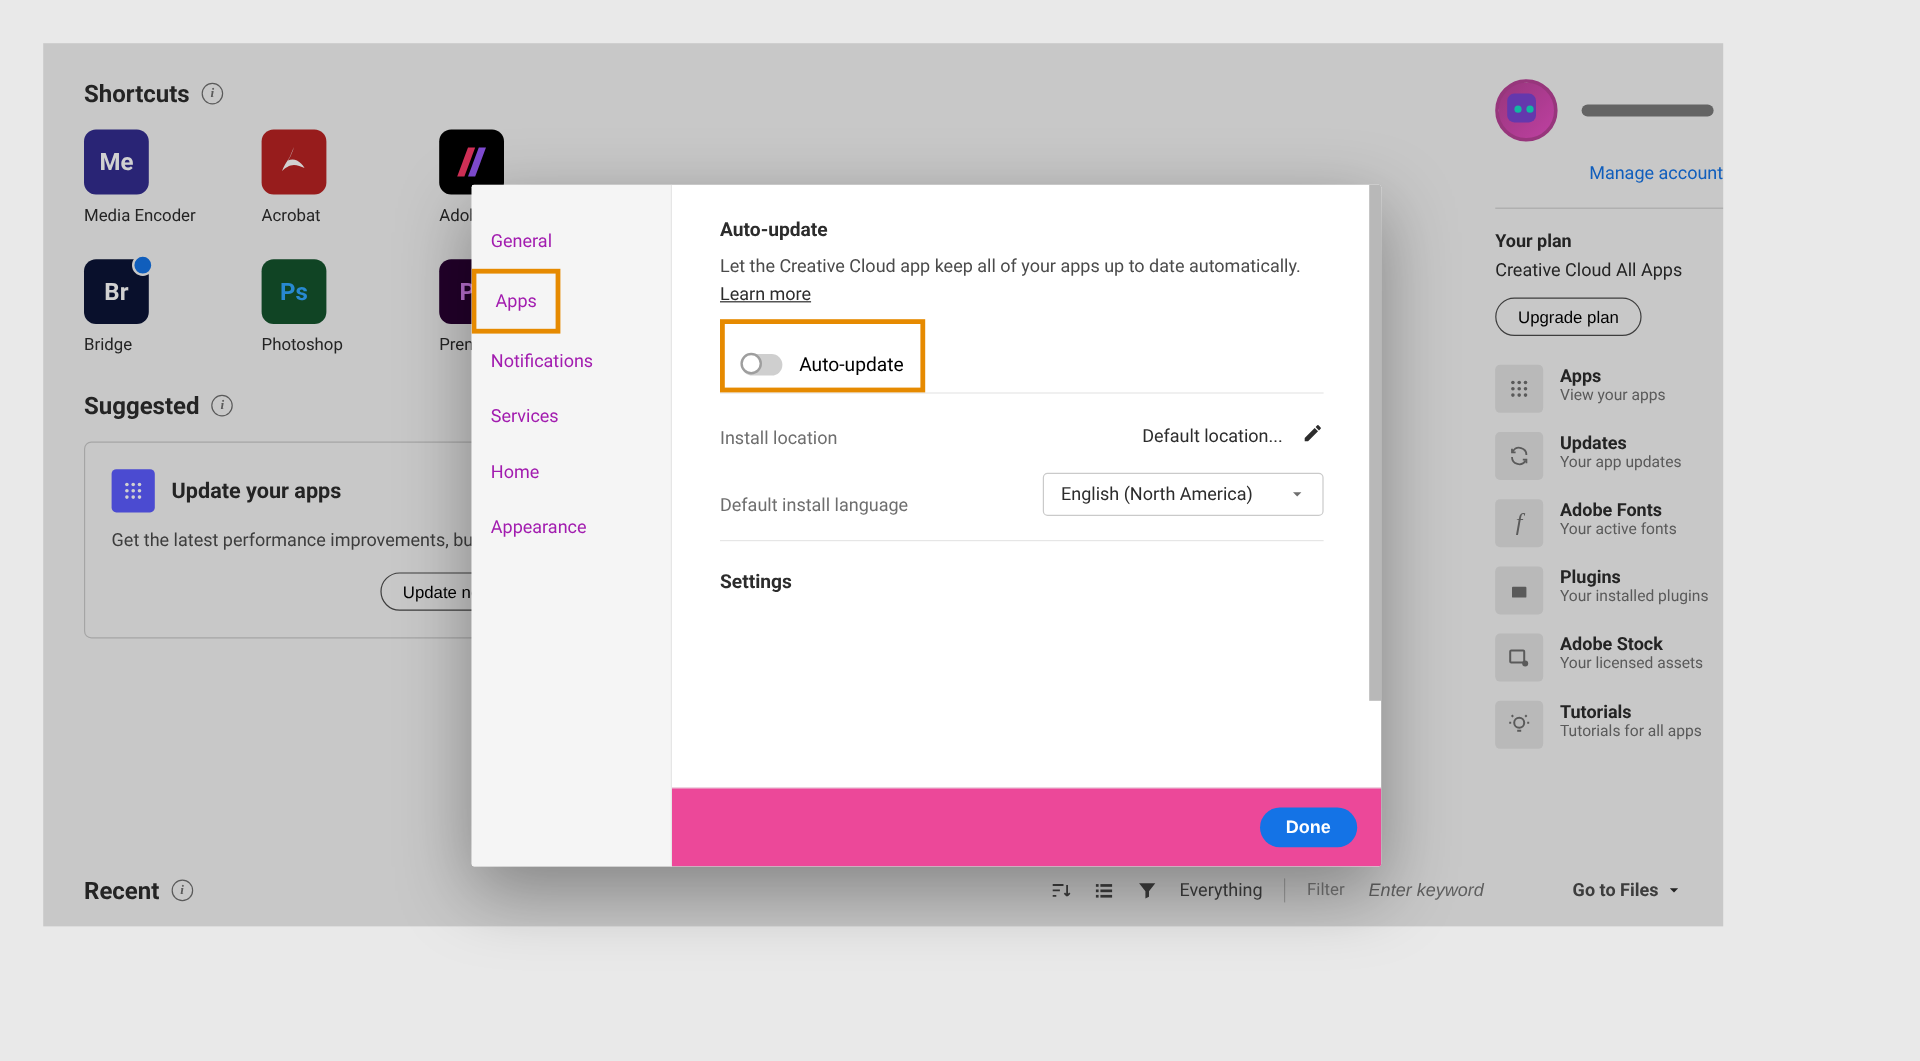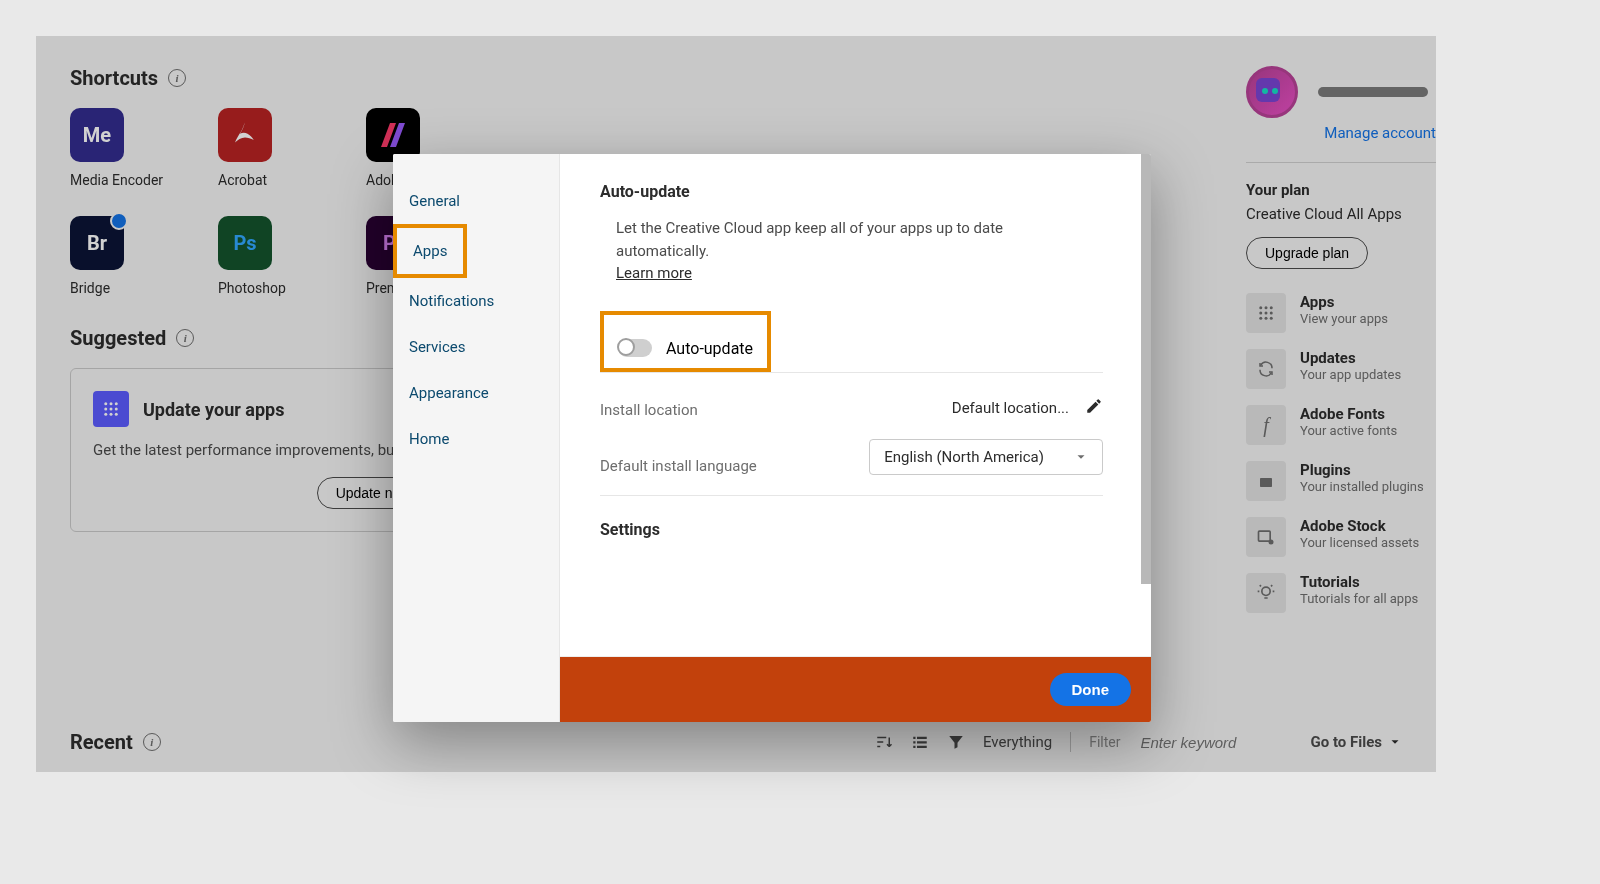--- a/index.html
+++ b/index.html
@@ -17,54 +17,54 @@
 .suggested{margin-top:30px}
 .card{border:1px solid #cacaca;border-radius:6px;padding:22px;width:560px;position:relative}
 .card h3{margin:0;display:flex;align-items:center;gap:14px;font-size:18px}
 .grid-ico{width:36px;height:36px;background:#5c5cff;border-radius:4px;display:grid;place-items:center}
 .grid-ico svg{fill:#fff}
 .card p{color:#4b4b4b;font-size:15px;margin:14px 0 18px}
 .pill{border:1.5px solid #4b4b4b;border-radius:18px;padding:7px 18px;font-size:14px;background:transparent;cursor:pointer}
 .right{position:absolute;right:0;top:30px;width:190px}
 .avatar{width:46px;height:46px;border-radius:50%;background:linear-gradient(135deg,#b94298,#e94fc5);border:3px solid #b94298;display:inline-block;vertical-align:middle}
 .right .name{display:inline-block;width:110px;height:10px;background:#7a7a7a;border-radius:5px;vertical-align:middle;margin-left:10px}
-.mng{color:#1473e6;font-size:15px;margin:6px 0 20px;display:block;text-align:right;margin-right:0}
+.mng{color:#1473e6;font-size:15px;margin:17px 0 20px;display:block;text-align:right;margin-right:0}
 .plan{font-size:15px;font-weight:700;margin-top:18px}
 .plan-sub{font-size:15px;color:#2c2c2c;margin:6px 0 14px}
 .side-list{margin-top:24px}
 .side-item{display:flex;gap:14px;align-items:flex-start;margin-bottom:16px}
 .side-item .sic{width:40px;height:40px;background:#e2e2e2;border-radius:4px;display:flex;align-items:center;justify-content:center;color:#6e6e6e}
 .side-item .txt .t{font-weight:700;font-size:15px}
 .side-item .txt .s{font-size:13px;color:#6e6e6e}
 .recent-bar{position:absolute;bottom:18px;left:34px;right:34px;display:flex;align-items:center;gap:4px}
 .recent-bar .filters{margin-left:auto;display:flex;align-items:center;gap:18px;color:#4b4b4b;font-size:15px}
 .recent-bar .filters .ic{width:18px;height:18px;display:inline-flex;align-items:center;justify-content:center}
 .recent-bar .go{margin-left:40px;font-weight:700;font-size:15px;display:flex;align-items:center;gap:6px}
 .filter-label{color:#8e8e8e;font-size:14px}
 .filter-input{border:none;background:transparent;font-size:15px;font-style:italic;color:#8e8e8e;outline:none;width:110px}
 .vr{width:1px;height:20px;background:#c0c0c0}
 
 .modal{position:absolute;left:357px;top:118px;width:758px;height:568px;background:#fff;border-radius:2px;box-shadow:0 20px 60px rgba(0,0,0,.35);display:flex;overflow:hidden}
 .modal .nav{width:166px;background:#f5f5f5;border-right:1px solid #e6e6e6;padding-top:24px}
-.modal .nav .ni{padding:14px 16px;font-size:15px;color:#0c4a6e;cursor:pointer}
+.modal .nav .ni{padding:14px 16px;font-size:15px;color:#a21caf;cursor:pointer}
 .modal .content{flex:1;display:flex;flex-direction:column;position:relative}
 .modal .scroll{flex:1;overflow:hidden;padding:28px 48px 0 40px;position:relative}
 .highlight{border:4px solid #e68a00;display:inline-block}
 .ni.highlight{padding:10px 38px 10px 12px;margin-left:0}
 .sec h4{margin:0 0 10px;font-size:16px;font-weight:700;color:#2c2c2c}
 .sec{border-bottom:1px solid #e6e6e6;margin-bottom:24px}
-.sec p{margin:16px;font-size:15px;color:#4b4b4b;line-height:1.5}
+.sec p{margin:0;font-size:15px;color:#4b4b4b;line-height:1.5}
 .sec a{color:#2c2c2c;text-decoration:underline}
 .toggle-row{display:flex;align-items:center;gap:14px;margin-top:14px;padding:10px 14px}
 .toggle{width:34px;height:18px;border-radius:10px;background:#cfcfcf;position:relative}
 .toggle .knob{width:14px;height:14px;border-radius:50%;background:#fff;border:2px solid #9e9e9e;position:absolute;top:-1px;left:-1px}
 .field{display:flex;justify-content:space-between;align-items:flex-end;font-size:15px;color:#6e6e6e;margin-bottom:20px}
 .field .val{display:flex;align-items:center;gap:16px;color:#2c2c2c}
 .select{border:1px solid #cacaca;border-radius:4px;padding:8px 14px;font-size:15px;display:flex;align-items:center;gap:30px;color:#2c2c2c}
-.done-bar{border-top:1px solid #eee;padding:16px 20px;display:flex;justify-content:flex-end;background:#c2410c}
+.done-bar{border-top:1px solid #eee;padding:16px 20px;display:flex;justify-content:flex-end;background:#ec4899}
 .done{background:#1473e6;color:#fff;border:none;border-radius:18px;padding:8px 22px;font-size:15px;font-weight:600;cursor:pointer}
 .scrollbar{position:absolute;right:0;top:0;width:10px;height:430px;background:#b8b8b8;border-radius:0}
 .pencil{color:#2c2c2c}
 .acct{display:flex;align-items:center;gap:10px;margin-bottom:4px}
 .avwrap{position:relative;display:inline-block}
 .avface{position:absolute;left:10px;top:12px;width:24px;height:24px;border-radius:6px;background:#7a45d4}
 .aveye{position:absolute;width:6px;height:6px;background:#16e0c6;border-radius:50%}
 .hr-right{border:none;border-top:1px solid #d0d0d0;margin:16px 0}
 </style>
 </head>
@@ -293,22 +293,22 @@
   </div>
 
   <div class="overlay">
 
     <div class="modal">
       <div class="nav">
         <div class="ni">General</div>
         <div class="ni highlight">Apps</div>
         <div class="ni">Notifications</div>
         <div class="ni">Services</div>
+        <div class="ni">Home</div>
         <div class="ni">Appearance</div>
-        <div class="ni">Home</div>
       </div>
       <div class="content">
         <div class="scroll">
           <div class="sec">
             <h4>Auto-update</h4>
             <p>
               <span>Let the Creative Cloud app keep all of your apps up to date automatically.</span><br>
               <a href="#">Learn more</a>
             </p>
             <div class="highlight" style="margin-top:10px">

